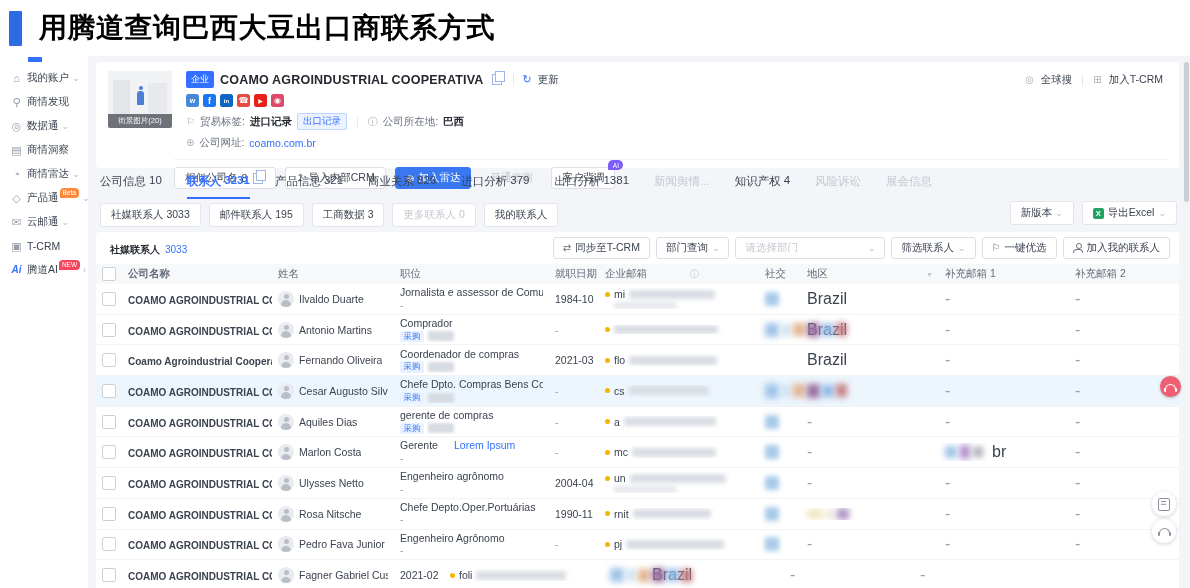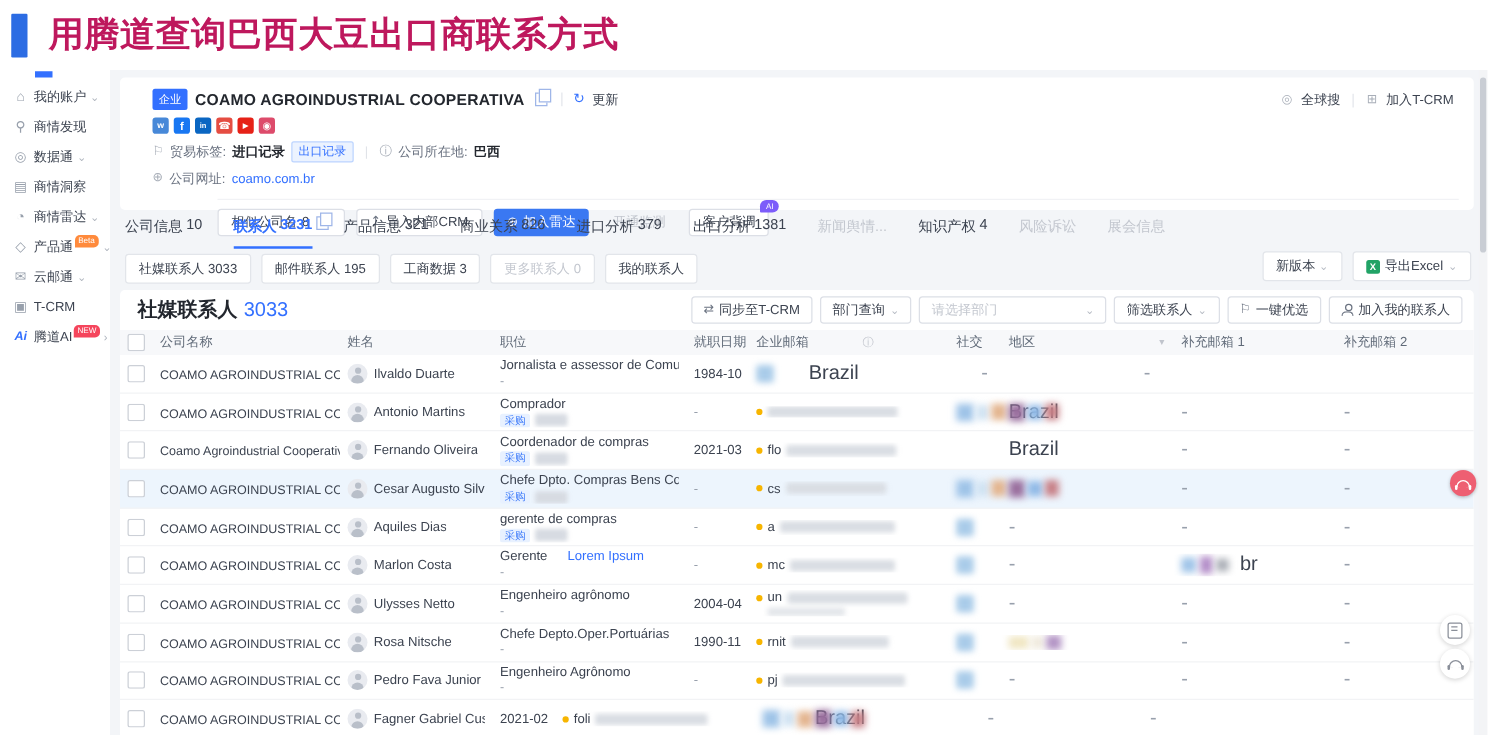--- a/index.html
+++ b/index.html
@@ -1,21 +1,21 @@
 <!DOCTYPE html>
 <html><head>
 <meta charset="utf-8">
 <style>
   html,body{margin:0;padding:0;}
   body{width:1190px;height:588px;position:relative;overflow:hidden;background:#fff;
        font-family:"Liberation Sans","DejaVu Sans",sans-serif;color:#3c4350;}
   
   .titlebar{display:flex;align-items:center;height:56px;padding-left:9px;background:#fff;}
   .title-accent{width:13px;height:35px;background:#2c6ce3;border-radius:1px;}
-  .page-title{margin-left:17px;font-size:28px;font-weight:700;color:#be185d;letter-spacing:.5px;}
+  .page-title{margin-left:17px;font-size:28px;font-weight:700;color:#000000;letter-spacing:.5px;}
   
   .app{position:absolute;top:56px;left:0;right:0;bottom:0;display:flex;}
   .sidebar{width:88px;background:#fff;flex:none;padding-top:10px;position:relative;z-index:3;}
   .logo-frag{position:absolute;top:1px;left:28px;width:14px;height:5px;background:#3370ff;}
   .sb-item{display:flex;align-items:center;height:24px;padding:0 2px 0 10px;cursor:pointer;}
   .sb-ic{width:13px;font-size:11px;color:#98a0ac;flex:none;text-align:center;line-height:1;}
   .sb-ic.ai{color:#3370ff;font-weight:700;font-style:italic;font-size:10px;}
   .sb-label{font-size:10.5px;color:#3c4350;margin-left:4px;white-space:nowrap;}
   .sb-caret{font-size:9px;color:#aeb4bd;margin-left:3px;line-height:1;}
   .sb-badge{font-size:6.5px;color:#fff;border-radius:4px 4px 4px 0;padding:1px 3px;margin-left:1px;transform:translateY(-5px);line-height:1.1;}
@@ -64,35 +64,35 @@
   
   .chips{position:absolute;top:147px;left:12px;display:flex;gap:8px;}
   .chip{background:#fff;border:1px solid #e2e5ea;border-radius:3px;font-size:10.5px;color:#3c4350;padding:4px 10px;cursor:pointer;white-space:nowrap;}
   .chip.disabled{color:#c3c7cf;}
   .chips-right{position:absolute;top:145px;right:13px;display:flex;gap:8px;}
   .excel-ic{width:11px;height:11px;background:#21a366;color:#fff;border-radius:2px;font-size:7.5px;display:flex;align-items:center;justify-content:center;font-weight:700;}
   .caret{font-size:9px;color:#b4b9c2;line-height:1;}
   
   .table-card{position:absolute;left:8px;right:11px;top:176px;bottom:0;background:#fff;border-radius:4px 4px 0 0;box-sizing:border-box;}
   .tc-head{height:32px;display:flex;align-items:center;justify-content:space-between;padding:0 9px 0 14px;}
-  .tc-title{font-size:16px;font-weight:700;color:#23272e;}
+  .tc-title{font-size:10px;font-weight:700;color:#23272e;}
   .tc-count{color:#3370ff;font-weight:400;margin-left:5px;}
   .tc-tools{display:flex;gap:6px;align-items:center;}
   .tool-btn{height:22px;display:inline-flex;align-items:center;gap:4px;padding:0 9px;border:1px solid #dcdfe6;border-radius:3px;background:#fff;font-size:10.5px;color:#3c4350;cursor:pointer;box-sizing:border-box;}
   .tool-select{width:150px;justify-content:space-between;color:#c3c7cf;}
   .tool-ic{color:#6a7280;font-size:10px;line-height:1;}
   
   .person-ic{width:10px;height:10px;position:relative;display:inline-block;}
   .person-ic::before{content:"";position:absolute;left:3px;top:0;width:4px;height:4px;border-radius:50%;border:1px solid #6a7280;}
   .person-ic::after{content:"";position:absolute;left:0;bottom:0;width:8px;height:3px;border:1px solid #6a7280;border-bottom:none;border-radius:4px 4px 0 0;}
   
   .thead{display:flex;height:20px;background:#f7f8fa;align-items:center;font-size:10.5px;color:#606a78;}
   .cell{padding:0 6px;box-sizing:border-box;flex:none;overflow:hidden;white-space:nowrap;}
   .c-check{width:26px;display:flex;justify-content:center;padding:0;}
-  .c-company{width:150px;}
+  .c-company{width:150px;font-weight:bold;}
   .c-name{width:122px;}
   .c-pos{width:155px;}
   .c-date{width:50px;}
   .c-email{width:160px;}
   .c-social{width:42px;overflow:visible;}
   .c-region{width:138px;}
   .c-extra1{width:130px;}
   .c-extra2{width:108px;}
   .thead .c-email,.thead .c-region{display:flex;align-items:center;gap:40px;}
   .info-ic{font-size:9px;color:#c0c4cc;margin-left:3px;}
@@ -191,20 +191,24 @@
           <span class="sb-badge new">NEW</span>
           <span class="sb-caret">›</span>
         </div>
       </div>
   </div>
 
   <div class="main">
 
     <div class="company-card">
       <div class="cc-flex">
+        <div class="photo">
+          <span class="p-fig"></span>
+          <div class="photo-label">街景图片(20)</div>
+        </div>
         <div class="cc-info">
           <div class="cc-top-links">
             <span class="ic-grey">◎</span>
             <span>全球搜</span>
             <span class="cc-div"></span>
             <span class="ic-grey">⊞</span>
             <span>加入T-CRM</span>
           </div>
           <div class="cc-row1">
             <span class="badge-ent">企业</span>
@@ -384,20 +388,28 @@
                 <span class="cname">Ilvaldo Duarte</span>
               </span>
             </div>
             <div class="cell c-pos">
               <div class="pos-main">Jornalista e assessor de Comunicação</div>
               <div class="pos-sub">
                 <span class="dash">-</span>
               </div>
             </div>
             <div class="cell c-date cdate"><span>1984-10</span></div>
+            <div class="cell c-email">
+              <div class="e-line">
+                <span class="dot"></span>
+                <span class="e-prefix">mi</span>
+                <span class="e-blur" style="width: 86px;"></span>
+              </div>
+              <div class="e-blur2"></div>
+            </div>
             <div class="cell c-social">
               <span class="s-blur"></span>
             </div>
             <div class="cell c-region"><span>Brazil</span></div>
             <div class="cell c-extra1"><span class="dash">-</span></div>
             <div class="cell c-extra2"><span class="dash">-</span></div>
           </div>
           <div class="trow">
             <div class="cell c-check">
               <span class="cb"></span>

